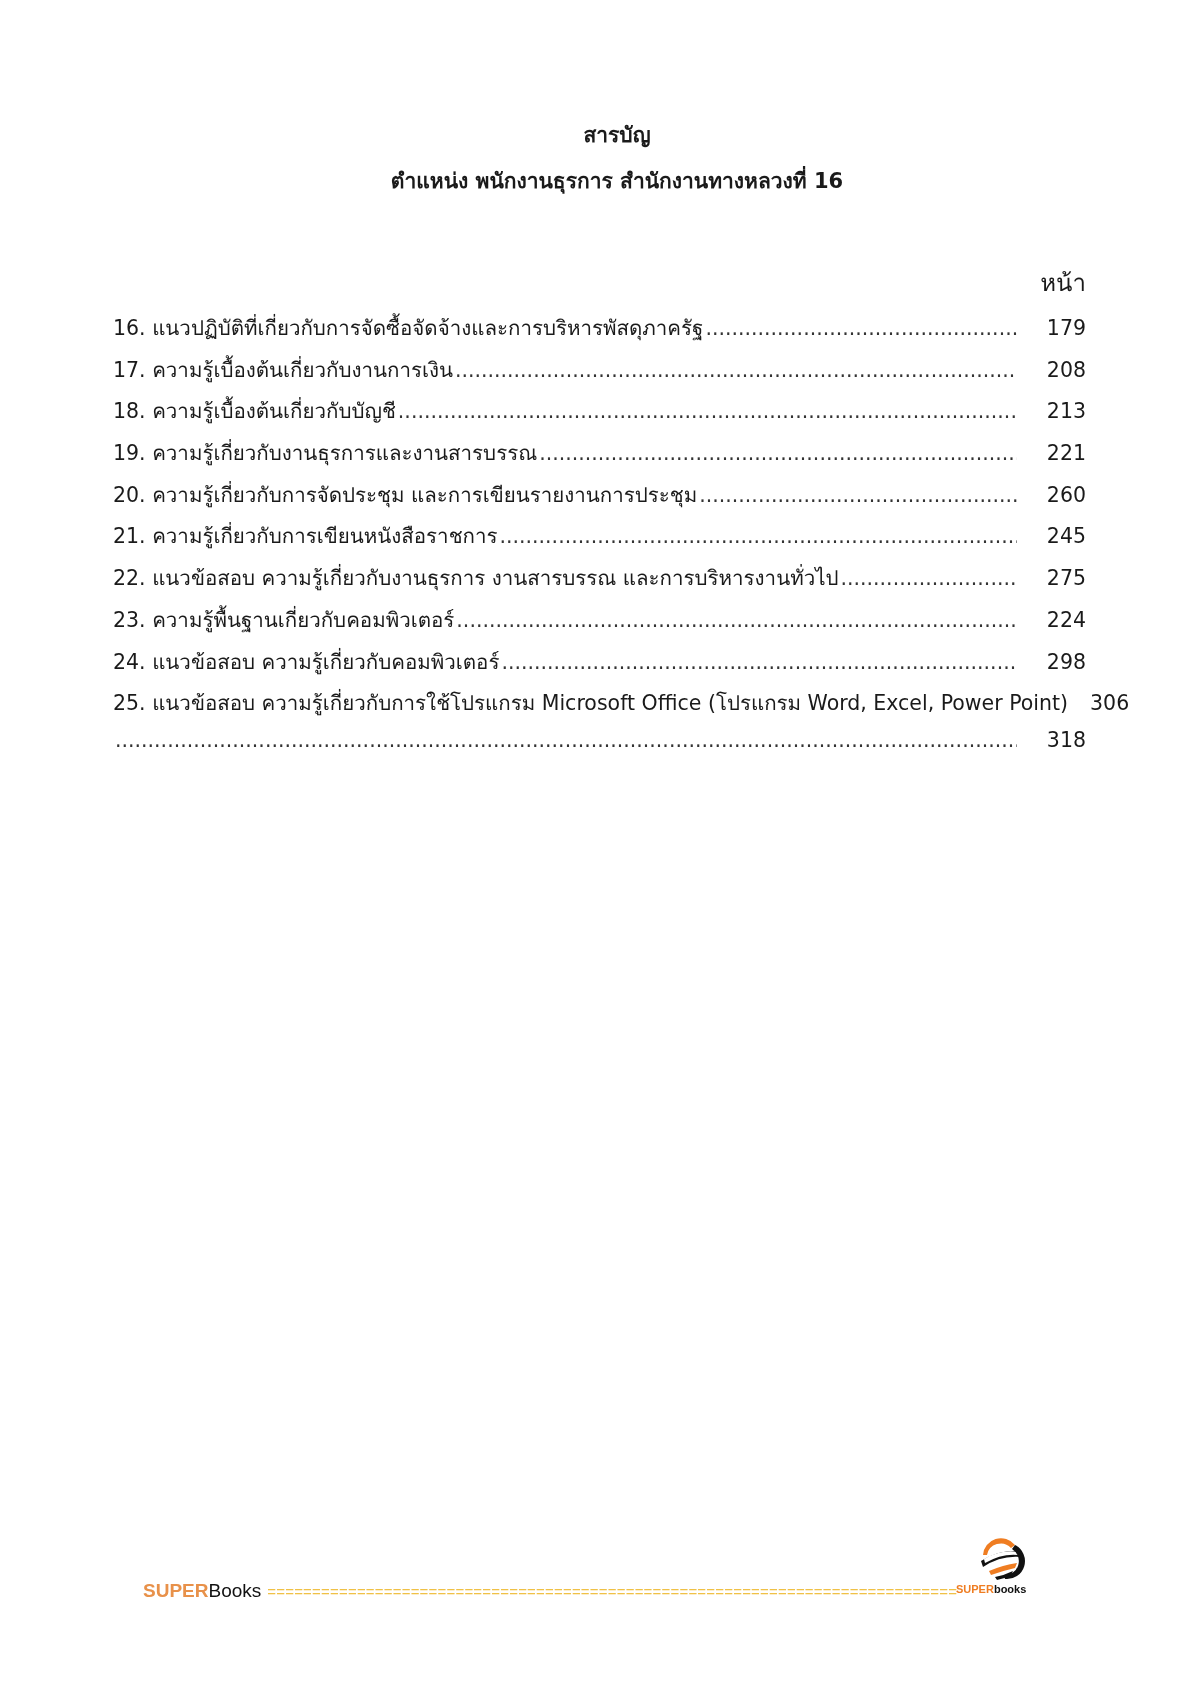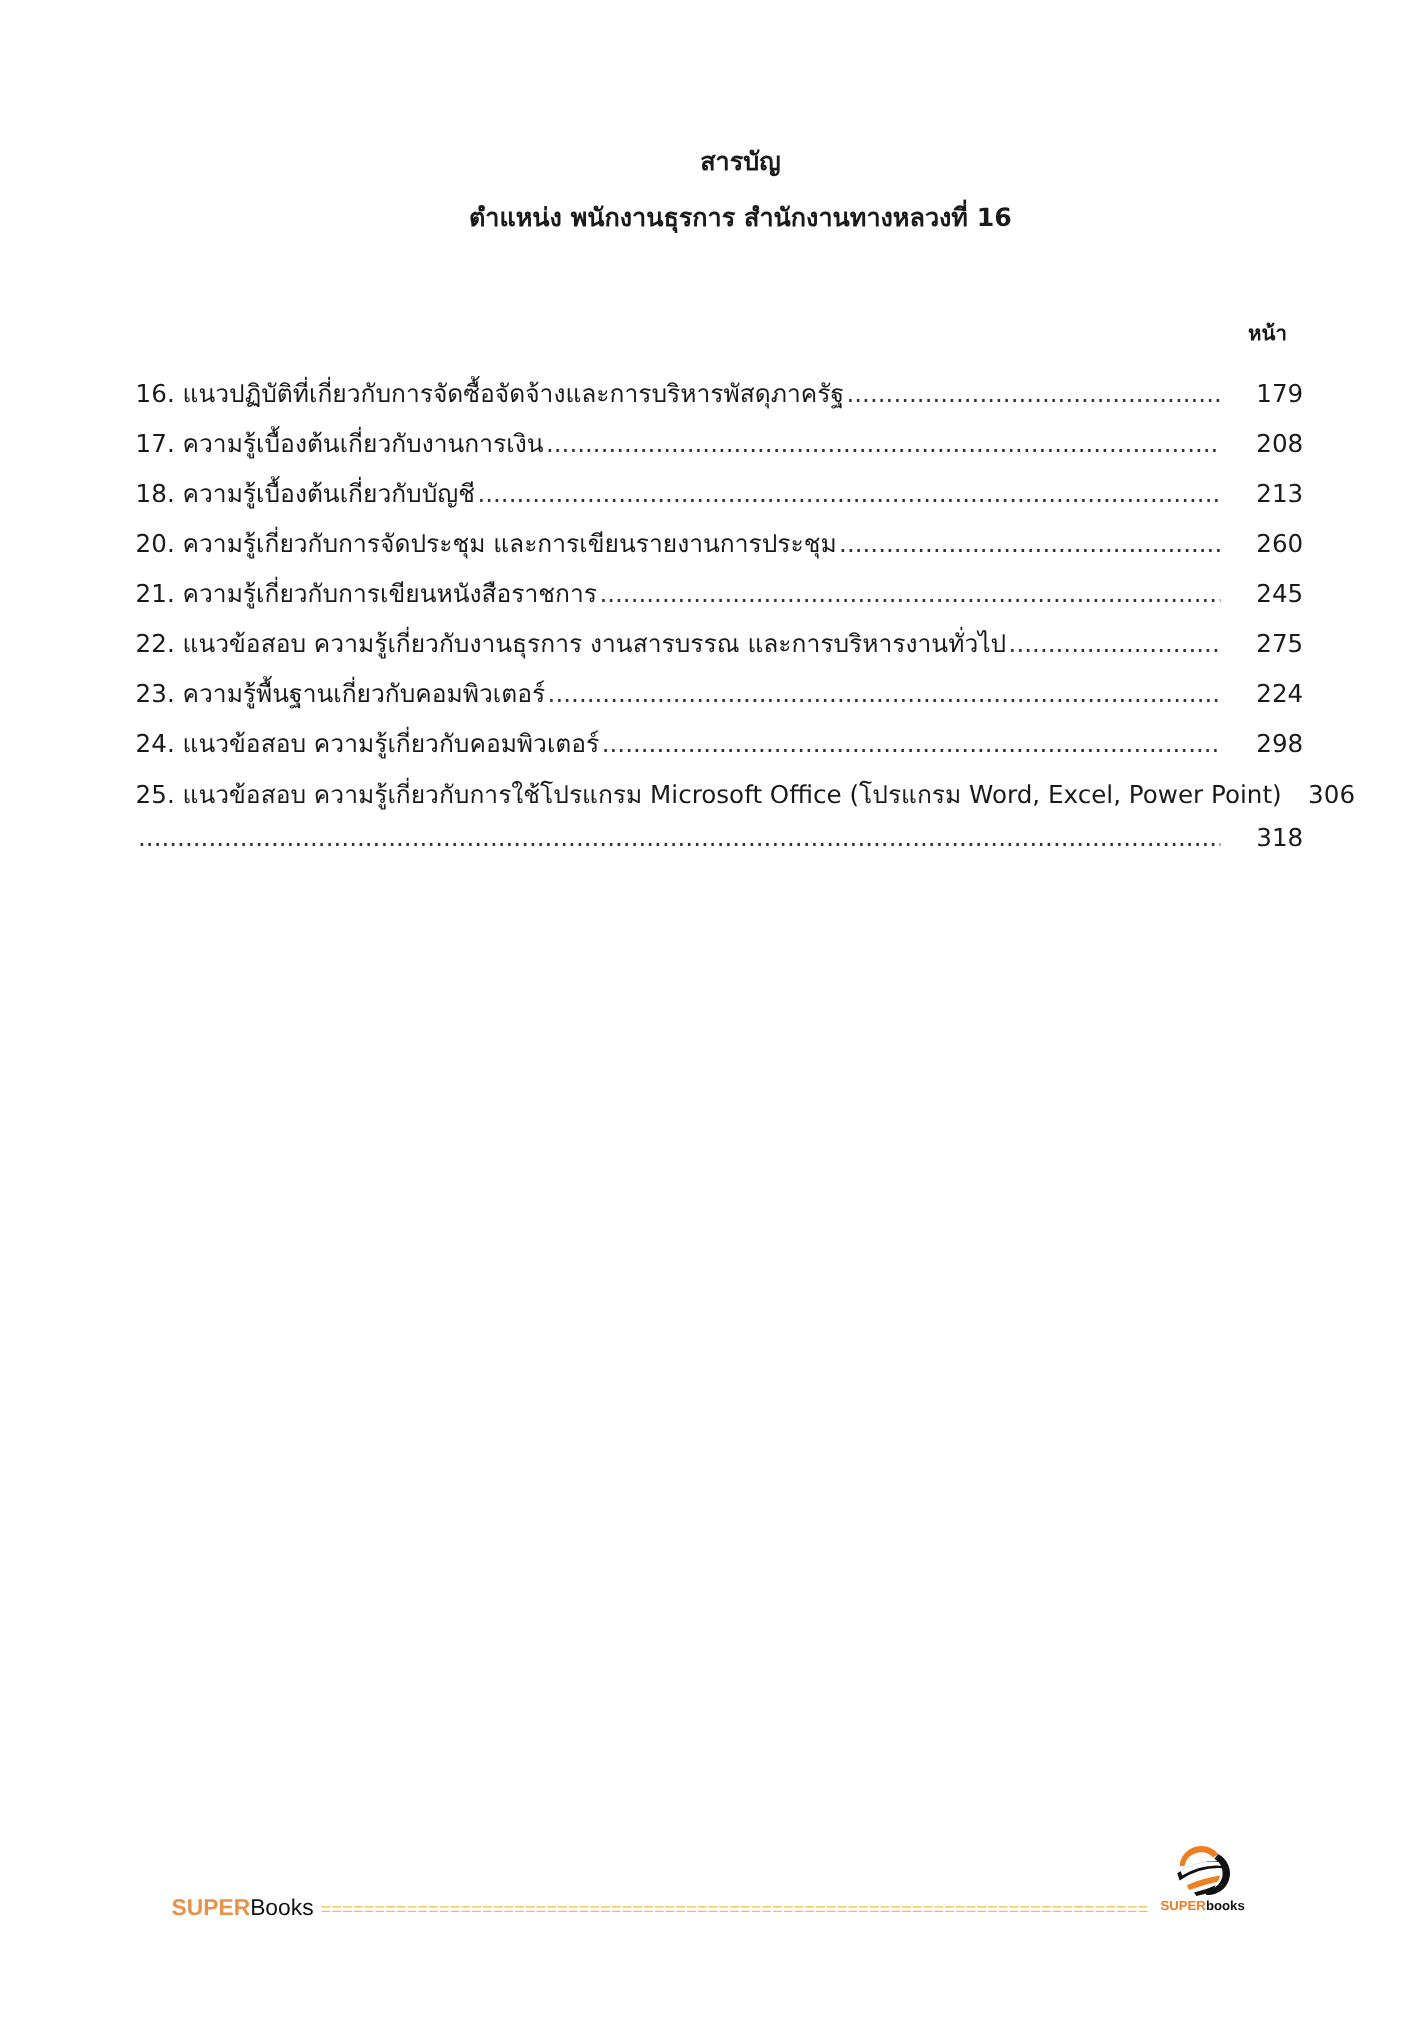--- a/index.html
+++ b/index.html
@@ -25,22 +25,23 @@
       margin: 0;
     }
     .title-main { top: 118px; }
     .title-sub { top: 164px; }
 
     .page-col-header {
       position: absolute;
       left: 1040px;
       top: 263px;
       width: 46px;
-      font-weight: bold;
-      font-size: 17px;
+      text-align: right;
+      font-weight: normal;
+      font-size: 24px;
     }
 
     .toc {
       position: absolute;
       left: 113px;
       top: 311px;
       width: 973px;
       margin: 0;
       padding: 0;
       list-style: none;
@@ -110,21 +111,21 @@
     }
     .logo-mark {
       position: absolute;
       left: 20px;
       top: 2px;
       width: 50px;
       height: 48px;
     }
     .logo-text {
       position: absolute;
-      left: 12px;
+      left: 1px;
       top: 50px;
       font-family: "Liberation Sans", sans-serif;
       font-weight: bold;
       font-size: 11px;
       white-space: nowrap;
     }
     .logo-text .s { color: #ef7d22; }
     .logo-text .b { color: #111; }
   </style>
 </head>
@@ -143,20 +144,25 @@
   </li>
   <li class="toc-row">
     <span class="toc-text"><span>17.</span> <span>ความรู้เบื้องต้นเกี่ยวกับงานการเงิน</span></span>
     <span class="toc-leader"></span>
     <span class="toc-page">208</span>
   </li>
   <li class="toc-row">
     <span class="toc-text"><span>18.</span> <span>ความรู้เบื้องต้นเกี่ยวกับบัญชี</span></span>
     <span class="toc-leader"></span>
     <span class="toc-page">213</span>
+  </li>
+  <li class="toc-row">
+    <span class="toc-text"><span>19.</span> <span>ความรู้เกี่ยวกับงานธุรการและงานสารบรรณ</span></span>
+    <span class="toc-leader"></span>
+    <span class="toc-page">221</span>
   </li>
   <li class="toc-row">
     <span class="toc-text"><span>20.</span> <span>ความรู้เกี่ยวกับการจัดประชุม และการเขียนรายงานการประชุม</span></span>
     <span class="toc-leader"></span>
     <span class="toc-page">260</span>
   </li>
   <li class="toc-row">
     <span class="toc-text"><span>21.</span> <span>ความรู้เกี่ยวกับการเขียนหนังสือราชการ</span></span>
     <span class="toc-leader"></span>
     <span class="toc-page">245</span>

